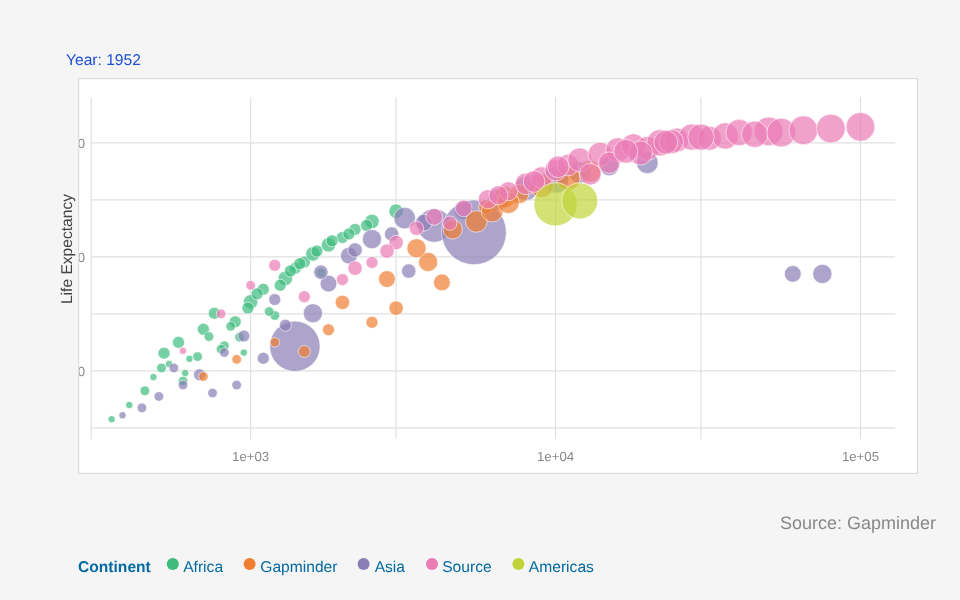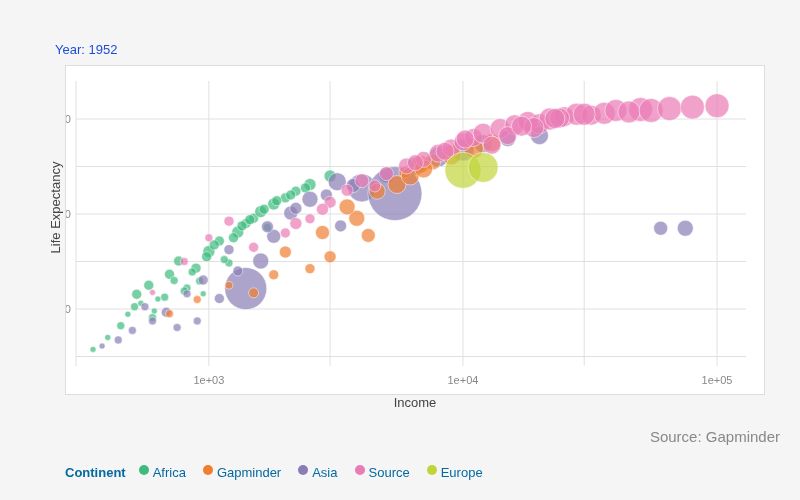--- a/index.html
+++ b/index.html
@@ -267,21 +267,20 @@
         <circle cx="518.1874887297736" cy="48.25" r="11" fill="#e97bb5" fill-opacity="0.7" stroke="white" stroke-width="0.5"></circle>
         <circle cx="562.9311760931589" cy="45.87499999999997" r="11" fill="#e97bb5" fill-opacity="0.7" stroke="white" stroke-width="0.5"></circle>
         <circle cx="585.0754905636321" cy="44.45000000000002" r="12" fill="#e97bb5" fill-opacity="0.7" stroke="white" stroke-width="0.5"></circle>
         <circle cx="603.5101612355934" cy="42.549999999999955" r="12" fill="#e97bb5" fill-opacity="0.7" stroke="white" stroke-width="0.5"></circle>
         <circle cx="626.4234788952015" cy="41.125" r="12" fill="#e97bb5" fill-opacity="0.7" stroke="white" stroke-width="0.5"></circle>
         <circle cx="651.0477069668683" cy="39.69999999999999" r="12" fill="#e97bb5" fill-opacity="0.7" stroke="white" stroke-width="0.5"></circle>
         <circle cx="396.9539626019816" cy="104.29999999999998" r="18" fill="#c0d43a" fill-opacity="0.7" stroke="white" stroke-width="0.5"></circle>
         <circle cx="417.0734218937001" cy="101.45000000000002" r="15" fill="#c0d43a" fill-opacity="0.7" stroke="white" stroke-width="0.5"></circle>
       </svg></div>
 
-  <div class="x-axis-label">Income</div>
 
   <div class="source-text">Source: Gapminder</div>
 
   <div class="legend">
     <span class="legend-continent-label">Continent</span>
     <div class="legend-item">
       <span class="legend-dot" style="background:#3dba7e"></span>
       <span>Africa</span>
     </div>
     <div class="legend-item">
@@ -291,16 +290,16 @@
     <div class="legend-item">
       <span class="legend-dot" style="background:#8a7db5"></span>
       <span>Asia</span>
     </div>
     <div class="legend-item">
       <span class="legend-dot" style="background:#e97bb5"></span>
       <span>Source</span>
     </div>
     <div class="legend-item">
       <span class="legend-dot" style="background:#c0d43a"></span>
-      <span>Europe</span>
+      <span>Americas</span>
     </div>
   </div>
 </div>
 
 </body></html>

